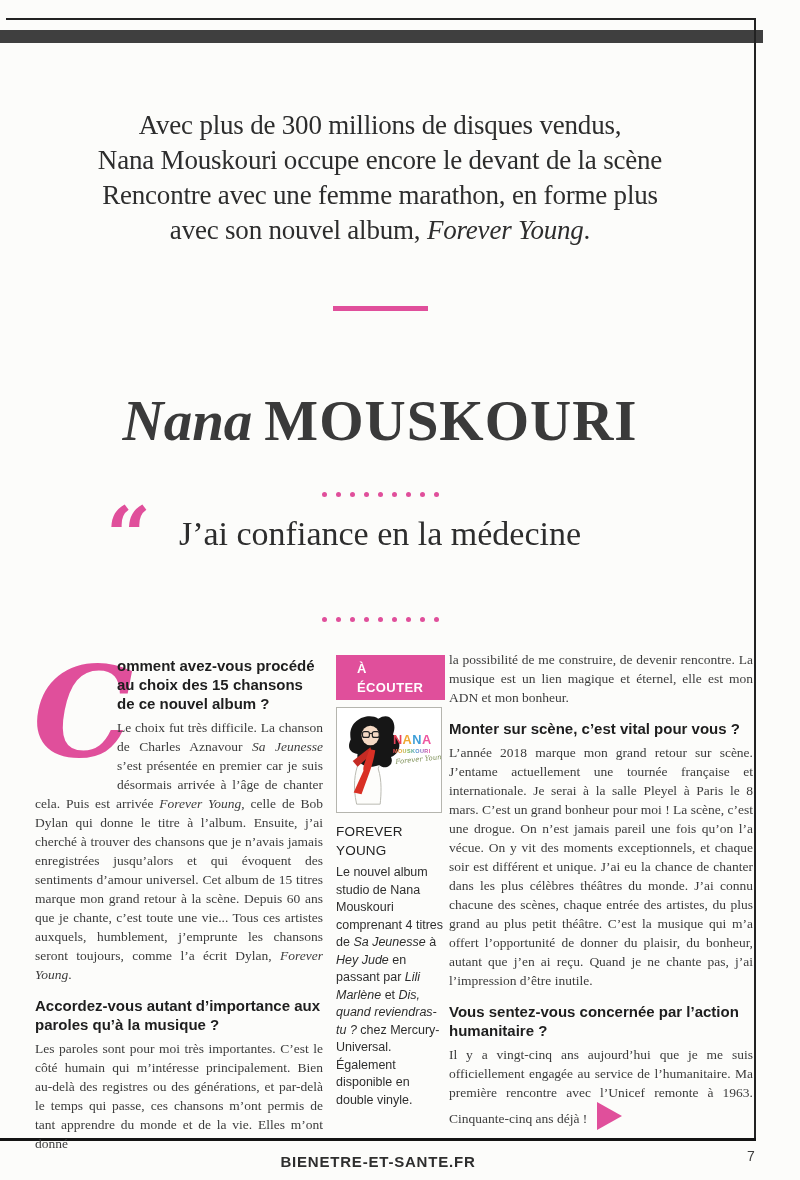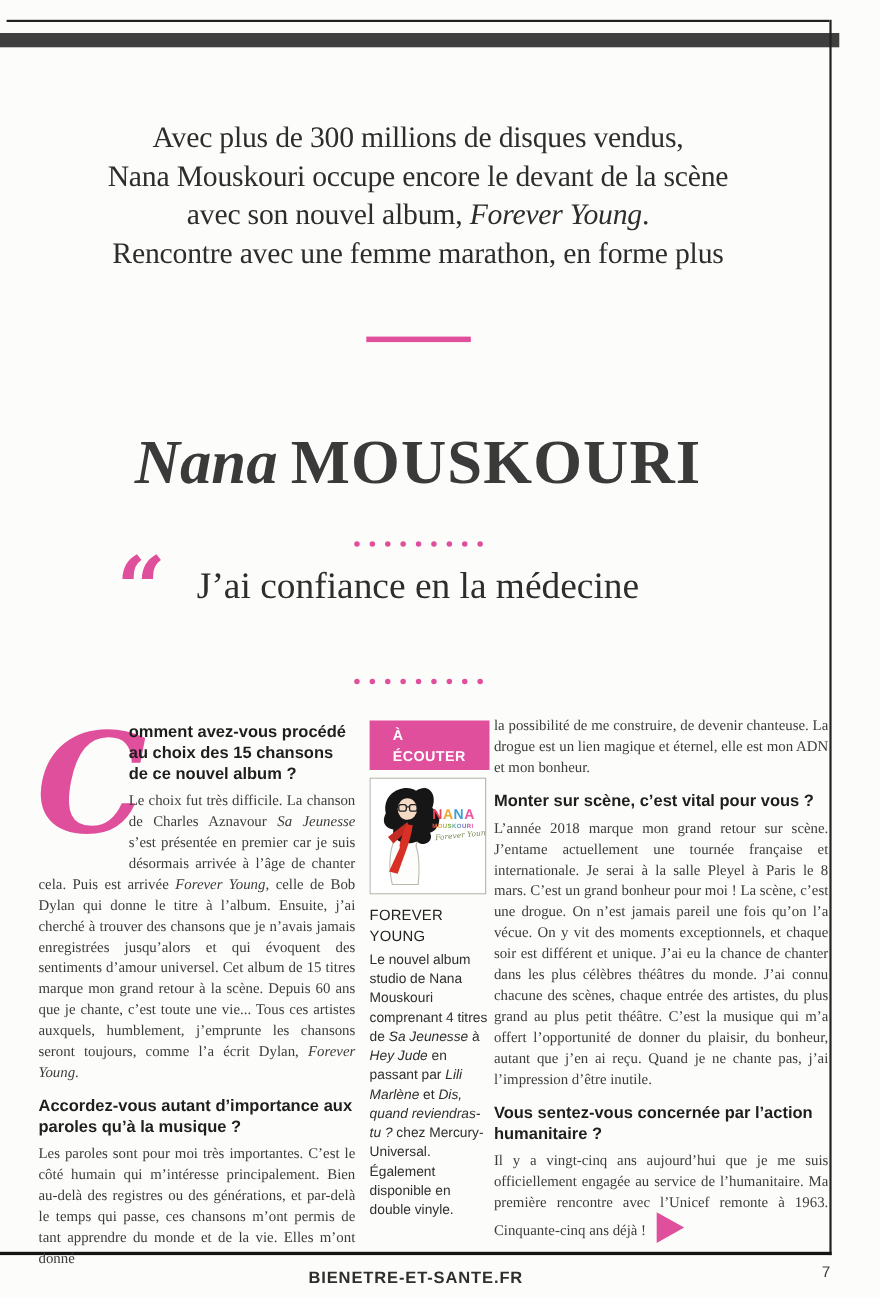--- a/index.html
+++ b/index.html
@@ -80,22 +80,22 @@
 <body>
 
 <div class="frame-top-thin"></div>
 <div class="frame-top-bar"></div>
 <div class="frame-right"></div>
 <div class="frame-bottom"></div>
 
 <div class="intro">
   <div>Avec plus de 300 millions de disques vendus,</div>
   <div>Nana Mouskouri occupe encore le devant de la scène</div>
+  <div>Rencontre avec une femme marathon, en forme plus</div>
   <div><span>avec son nouvel album, </span><span class="it">Forever Young</span><span>.</span></div>
-  <div>Rencontre avec une femme marathon, en forme plus</div>
 </div>
 
 <div class="title-rule"></div>
 <h1 class="headline"><span class="fn">Nana</span><span class="ln">MOUSKOURI</span></h1>
 
 <div class="dots dots-1">
     <i></i>
     <i></i>
     <i></i>
     <i></i>
@@ -164,21 +164,21 @@
     <path d="M33,42 C29,54 26,60 27,64 L17,86 L25,88 L33,66 C36,58 38,50 39,43 Z" fill="#d93025"></path>
     <text x="57" y="37" font-family="Liberation Sans, sans-serif" font-size="13" font-weight="bold" letter-spacing="0.5" fill="url(#gNana)">NANA</text>
     <text x="57" y="46" font-family="Liberation Sans, sans-serif" font-size="5.6" font-weight="bold" letter-spacing="0.4" fill="url(#gMous)">MOUSKOURI</text>
     <text x="60" y="57" font-family="DejaVu Serif, serif" font-size="7" font-style="italic" fill="#7d8f56" transform="rotate(-6 60 57)">Forever Young</text>
   </svg>
   <div class="album-title">FOREVER YOUNG</div>
   <p class="side-desc"><span>Le nouvel album studio de Nana Mouskouri comprenant 4 titres de </span><span class="it">Sa Jeunesse</span><span> à </span><span class="it">Hey Jude</span><span> en passant par </span><span class="it">Lili Marlène</span><span> et </span><span class="it">Dis, quand reviendras-tu ?</span><span> chez Mercury-Universal. Également disponible en double vinyle.</span></p>
 </div>
 
 <div class="col col-3">
-  <p class="answer">la possibilité de me construire, de devenir chanteuse. La drogue est un lien magique et éternel, elle est mon ADN et mon bonheur.</p>
+  <p class="answer">la possibilité de me construire, de devenir rencontre. La musique est un lien magique et éternel, elle est mon ADN et mon bonheur.</p>
   <h3 class="question">Monter sur scène, c’est vital pour vous ?</h3>
   <p class="answer">L’année 2018 marque mon grand retour sur scène. J’entame actuellement une tournée française et internationale. Je serai à la salle Pleyel à Paris le 8 mars. C’est un grand bonheur pour moi ! La scène, c’est une drogue. On n’est jamais pareil une fois qu’on l’a vécue. On y vit des moments exceptionnels, et chaque soir est différent et unique. J’ai eu la chance de chanter dans les plus célèbres théâtres du monde. J’ai connu chacune des scènes, chaque entrée des artistes, du plus grand au plus petit théâtre. C’est la musique qui m’a offert l’opportunité de donner du plaisir, du bonheur, autant que j’en ai reçu. Quand je ne chante pas, j’ai l’impression d’être inutile.</p>
   <h3 class="question">Vous sentez-vous concernée par l’action humanitaire ?</h3>
   <p class="answer"><span>Il y a vingt-cinq ans aujourd’hui que je me suis officiellement engagée au service de l’humanitaire. Ma première rencontre avec l’Unicef remonte à 1963. Cinquante-cinq ans déjà !</span><span class="next-arrow"></span></p>
 </div>
 
 <div class="footer-site">BIENETRE-ET-SANTE.FR</div>
 <div class="page-num">7</div>
 
 </body></html>

